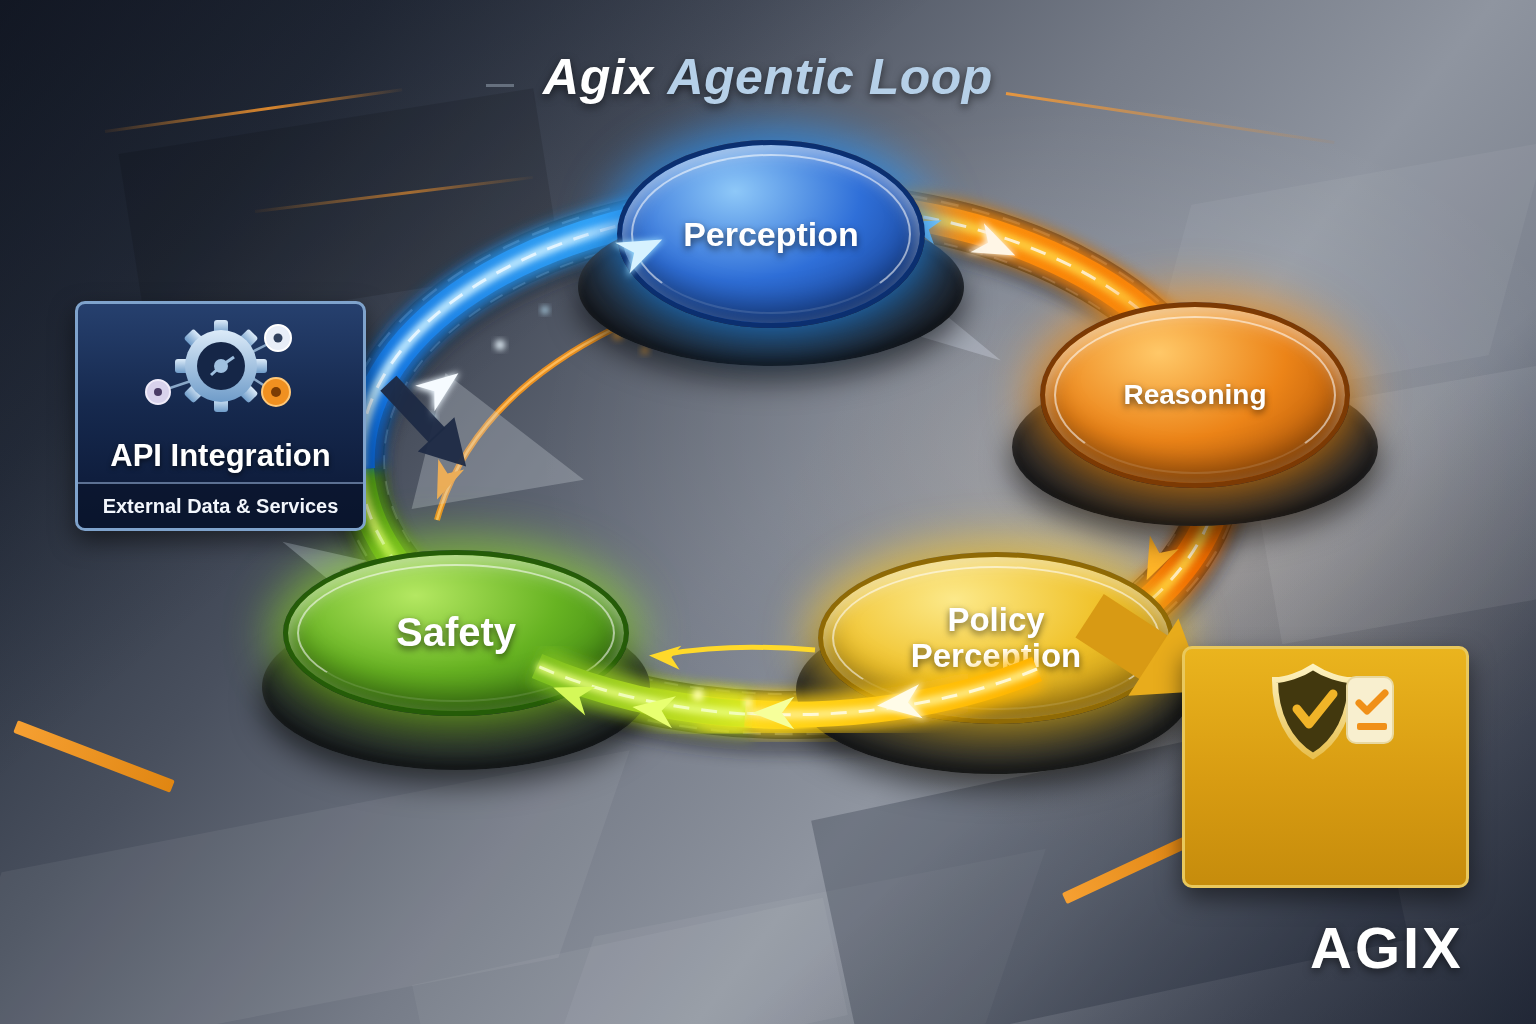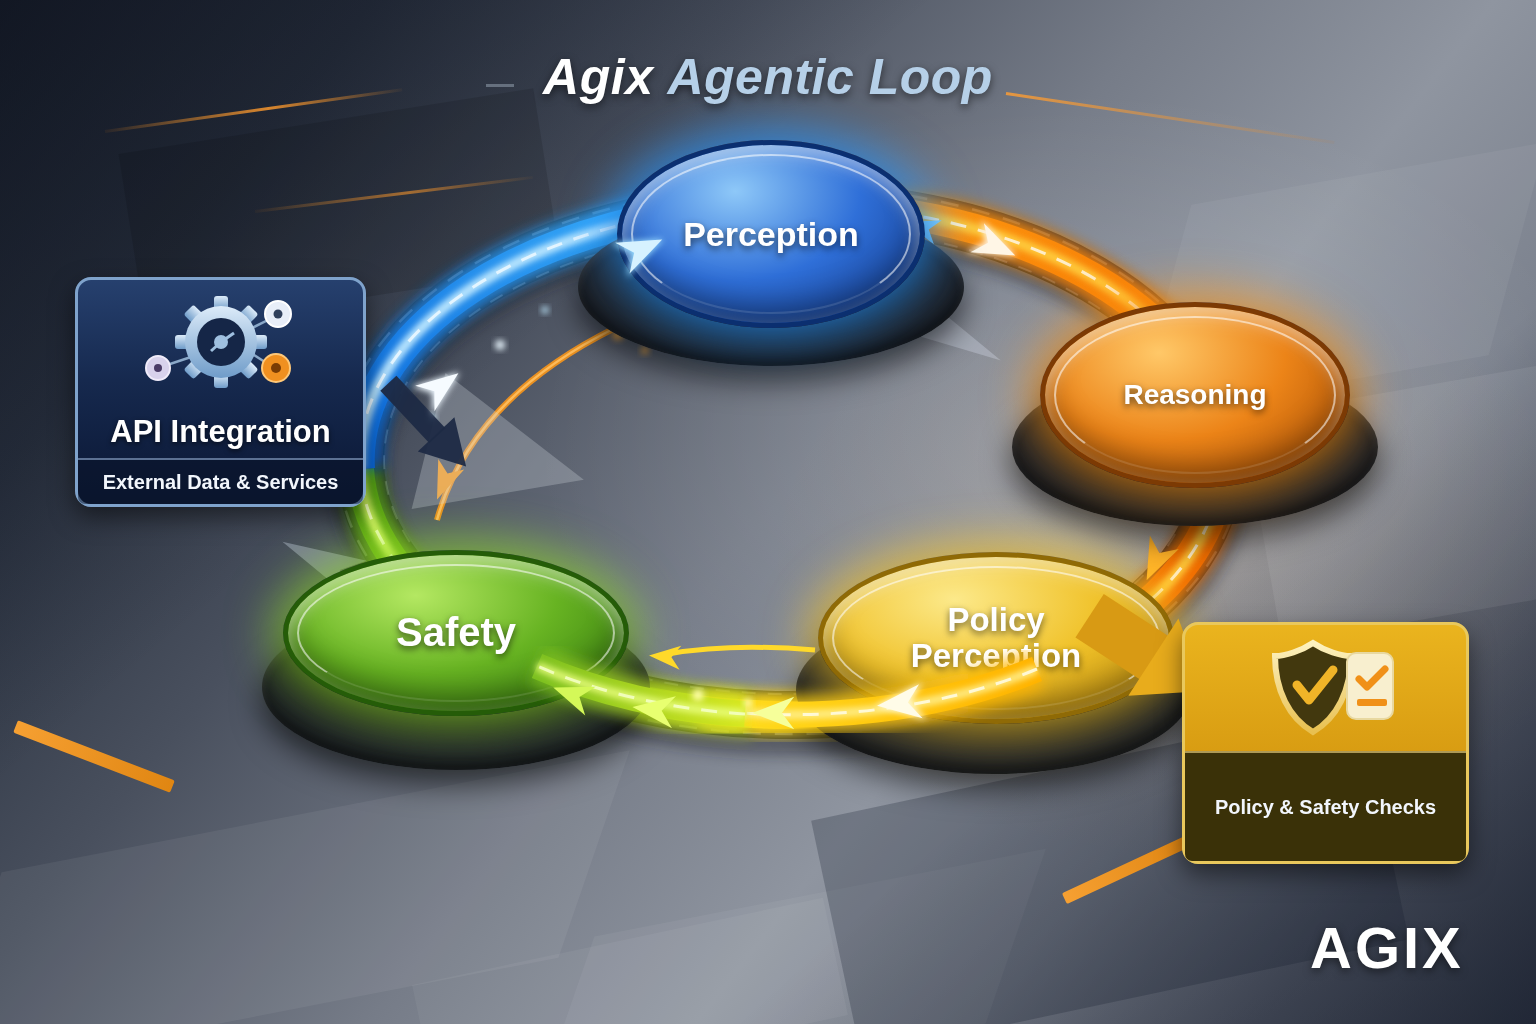--- a/index.html
+++ b/index.html
@@ -39,21 +39,21 @@
     border:5px solid var(--rim);
     box-shadow:0 0 46px 10px var(--glow), 0 16px 26px rgba(0,0,0,.45), inset 0 8px 18px rgba(255,255,255,.5), inset 0 -16px 30px rgba(0,0,0,.38);}
   .disc .ring{position:absolute;inset:9px;border-radius:50%;border:2px solid rgba(255,255,255,.55);border-bottom-color:rgba(255,255,255,.12);pointer-events:none;}
   .disc .lbl{position:relative;color:#fff;font-weight:bold;text-shadow:0 3px 7px rgba(0,0,0,.6);line-height:1.08;}
   .disc-blue  {--hi:#8ec8f8;--mid:#2f6fd8;--dk:#143c8e;--rim:#0b2f70;--glow:rgba(40,150,255,.75);}
   .disc-orange{--hi:#ffc868;--mid:#ec8418;--dk:#a84e04;--rim:#7c3a04;--glow:rgba(255,150,20,.7);}
   .disc-gold  {--hi:#fce98a;--mid:#f0c22a;--dk:#c08c0a;--rim:#8f6a06;--glow:rgba(255,205,40,.7);}
   .disc-green {--hi:#b4e862;--mid:#67b322;--dk:#357a0e;--rim:#255c08;--glow:rgba(150,230,40,.65);}
 
   
-  .panel{position:absolute;border-radius:16px;display:flex;flex-direction:column;box-shadow:0 10px 24px rgba(0,0,0,.5);}
+  .panel{position:absolute;border-radius:10px;display:flex;flex-direction:column;box-shadow:0 10px 24px rgba(0,0,0,.5);margin-top:24px;}
   .panel-api{left:75px;top:277px;width:285px;height:224px;border:3px solid #7fa3cc;
     background:linear-gradient(180deg,#26406e 0%, #16294e 45%, #0f1e3e 78%, #0c1a36 100%);}
   .panel-comp{left:1182px;top:622px;width:281px;height:236px;border:3px solid #e9c85c;
     background:linear-gradient(180deg,#eab41e 0%, #d89c12 55%, #c68c0c 100%);}
   .panel-icon{height:126px;display:flex;align-items:center;justify-content:center;}
   .panel-title{height:52px;display:flex;align-items:center;justify-content:center;font-weight:bold;}
   .panel-api .panel-title{font-size:31px;color:#ffffff;text-shadow:0 2px 5px rgba(0,0,0,.6);}
   .panel-comp .panel-title{font-size:29px;color:#35280a;text-shadow:0 1px 2px rgba(255,240,190,.4);}
   .panel-sub{flex:1;display:flex;align-items:center;justify-content:center;font-weight:bold;color:#f2f6fc;}
   .panel-api .panel-sub{border-top:2px solid rgba(160,190,230,.55);background:rgba(8,16,36,.5);font-size:20px;border-radius:0 0 7px 7px;text-align:center;}
@@ -341,21 +341,20 @@
           <path d="M0,-44 C12,-36 28,-31 38,-31 C38,3 24,31 0,45 C-24,31 -38,3 -38,-31 C-28,-31 -12,-36 0,-44 Z" fill="#42380e" stroke="url(#shG)" stroke-width="6"></path>
           <path d="M-16,-2 L-4,13 L20,-17" fill="none" stroke="#f0b428" stroke-width="9" stroke-linecap="round" stroke-linejoin="round"></path>
         </g>
         <g transform="translate(138,56)">
           <rect x="-22" y="-32" width="46" height="66" rx="9" fill="#f8efcf" stroke="#e8d8a0" stroke-width="2"></rect>
           <path d="M-10,-6 L-2,2 L16,-16" fill="none" stroke="#f09018" stroke-width="7" stroke-linecap="round" stroke-linejoin="round"></path>
           <rect x="-12" y="14" width="30" height="7" rx="2" fill="#f09018"></rect>
         </g>
       </svg>
     </div>
-    <div class="panel-sub">Policy &amp; Safety Checks</div>
   </div>
 
   <div class="title-dash"></div>
   <div class="title">
     <span class="brand">Agix</span><span class="rest">Agentic Loop</span>
   </div>
   <div class="title-line"></div>
 
   <div class="logo">AGIX</div>
 

